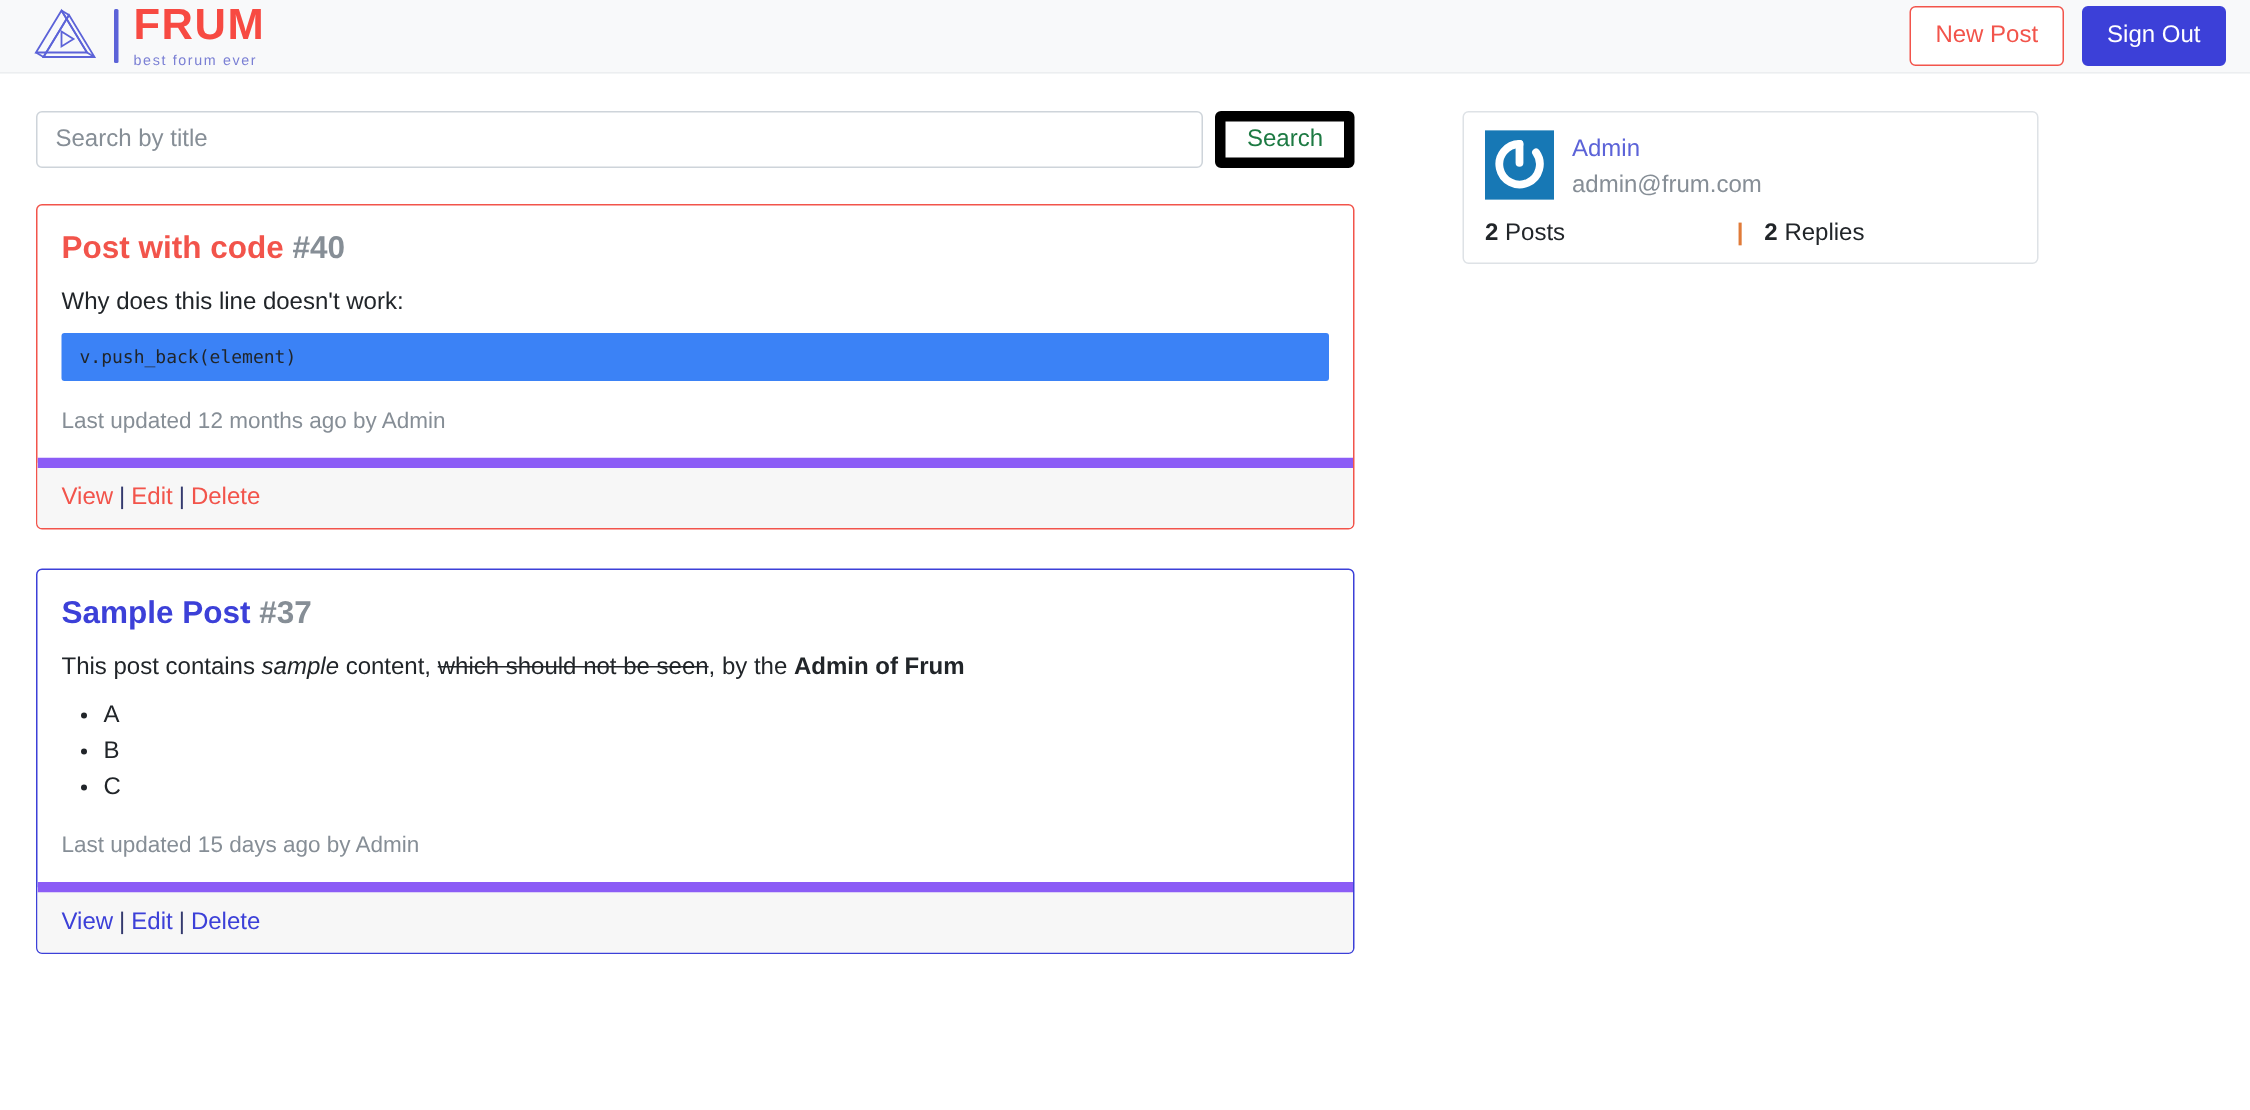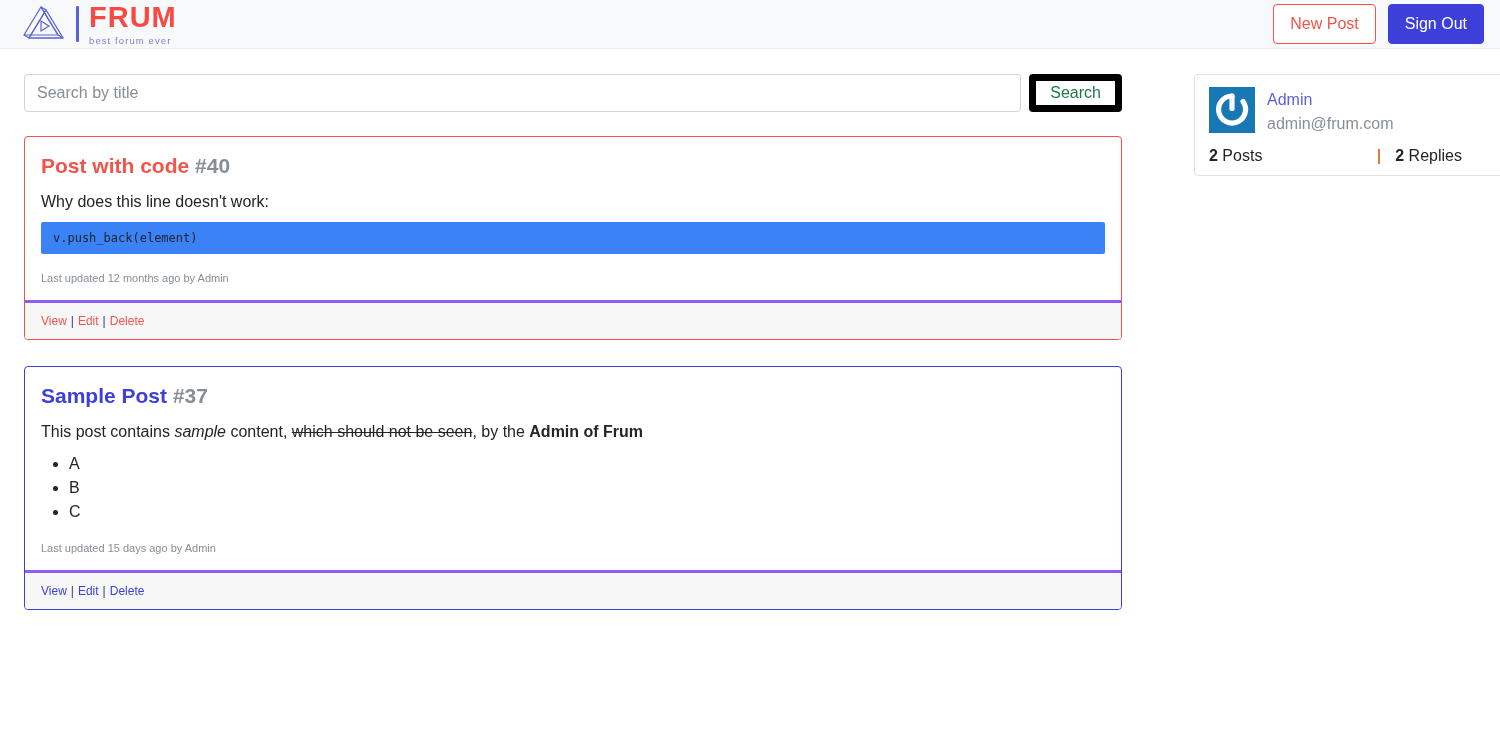--- a/index.html
+++ b/index.html
@@ -49,21 +49,21 @@
   .btn-solid-blue {
     background: #3c40d8; color: #ffffff; border: 1px solid #3c40d8;
   }
 
   
   .container {
     display: flex;
     padding: 25px 20px 0 24px;
     gap: 0;
   }
-  .col-main { width: 1098px; flex: none; }
+  .col-main { width: 879px; flex: none; }
   .col-side { width: 440px; margin-left: 72px; flex: none; }
 
   
   .search-row { display: flex; gap: 8px; margin-bottom: 24px; }
   .search-input {
     flex: 1;
     height: 38px;
     border: 1px solid #ced4da;
     border-radius: 4px;
     padding: 6px 12px;
@@ -104,26 +104,26 @@
     padding: 9px 12px;
     font-family: "DejaVu Sans Mono", "Liberation Mono", monospace;
     font-size: 12px;
     color: #212529;
     margin: 0 0 8px 0;
     border-radius: 2px;
     white-space: pre;
   }
   .post-list { margin: 0 0 6px 0; padding-left: 28px; }
   .post-list li { font-size: 16px; line-height: 1.5; margin-bottom: 0; }
-  .post-meta { font-size: 11px; color: #868e96; margin: 18px 0 8px 0; }
+  .post-meta { font-size: 15px; color: #868e96; margin: 18px 0 8px 0; }
   .post-footer {
-    border-top: 3px solid #8b5cf6;
+    border-top: 7px solid #8b5cf6;
     background: #f7f7f7;
     padding: 11px 16px;
-    font-size: 12px;
+    font-size: 16px;
     border-radius: 0 0 3px 3px;
   }
   .post-footer a { color: #f2544b; text-decoration: none; cursor: pointer; }
   .theme-blue .post-footer a { color: #3c40d8; }
   .post-footer .sep { color: #343a6e; margin: 0 4px; }
 
   
   .profile-card {
     border: 1px solid #dee2e6;
     border-radius: 4px;

